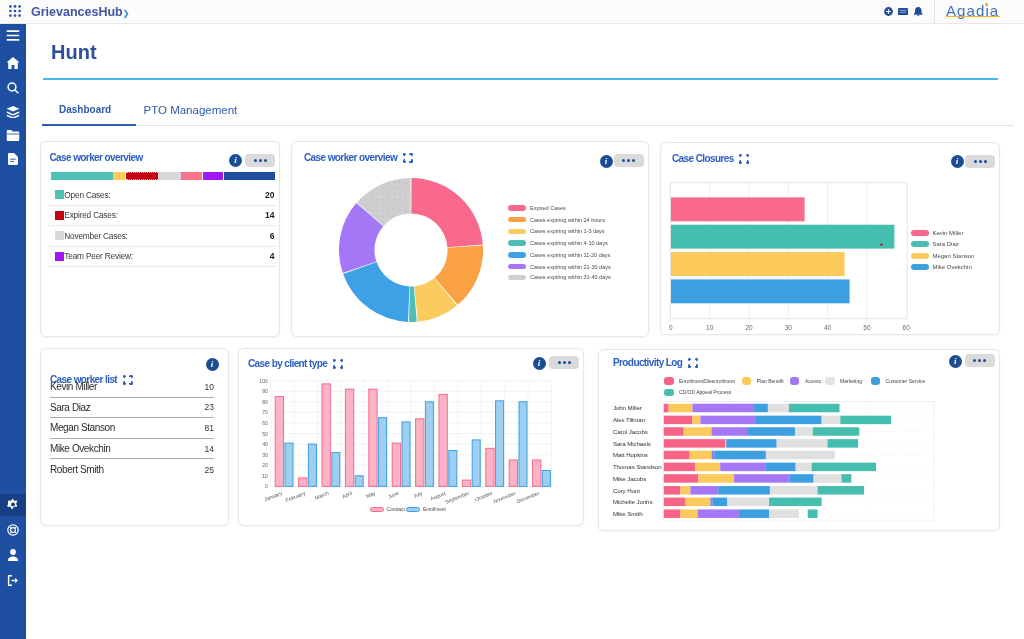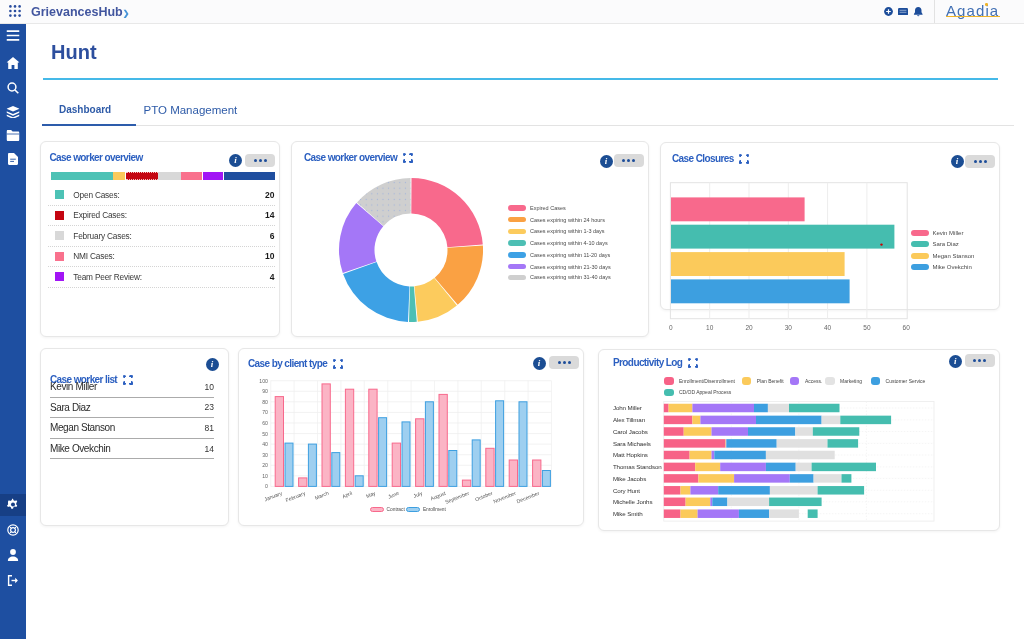--- a/index.html
+++ b/index.html
@@ -9,21 +9,21 @@
 .sidebar { position:absolute; left:0; top:24px; width:26px; height:615px; background:#1e4fa1; }
 .sidebar svg { position:absolute; left:50%; transform:translateX(-50%); }
 .content { position:absolute; left:26px; top:24px; width:998px; height:615px; background:#fff; }
 .card { position:absolute; background:#fff; border:1px solid #e7e7e7; border-radius:6px; box-shadow:0 1px 3px rgba(0,0,0,0.05); }
 .ctitle { position:absolute; font-size:10px; font-weight:700; color:#2b5fc0; letter-spacing:-0.6px; white-space:nowrap; }
 .info { position:absolute; width:13px; height:13px; border-radius:50%; background:#1b4d93; color:#fff; font-size:9px; font-weight:700; text-align:center; line-height:13px; font-family:"Liberation Serif",serif; font-style:italic; }
 .dots { position:absolute; width:30px; height:13px; border-radius:4px; background:#dadada; text-align:center; }
 .dots span { display:inline-block; width:3px; height:3px; border-radius:50%; background:#1d4d9a; margin:5px 1px; vertical-align:top; }
 .c1row { height:20.5px; display:flex; align-items:center; border-bottom:1px dotted #d4d4d4; margin:0 6.5px 0 7px; }
 .c1row .sq { width:9.3px; height:9.3px; margin-left:7px; }
-.c1row .lb { font-size:8.3px; letter-spacing:-0.2px; color:#3a3a3a; margin-left:9px; flex:1; }
+.c1row .lb { font-size:8.3px; letter-spacing:-0.2px; color:#3a3a3a; flex:1; }
 .c1row .vl { font-size:8.5px; font-weight:700; color:#1a1a1a; }
 .lgd { position:absolute; display:flex; align-items:center; }
 .lgd .pill { border-radius:3px; flex:none; }
 .c4row { height:20.6px; display:flex; align-items:center; justify-content:space-between; border-bottom:1px solid #ababab; font-size:10px; letter-spacing:-0.4px; color:#2b2b2b; }
 .c4row .v4 { font-size:8.5px; letter-spacing:0; color:#333; }
 .l6 { font-size:5px; color:#444; margin-left:5.5px; }
 .exp { display:inline-block; position:relative; width:10px; height:10px; margin-left:5.5px; vertical-align:-1.5px; }
 .exp i { position:absolute; border:2px solid #2b5fc0; border-radius:1.5px; }
 .exp .tl { left:0; top:0; border-right:none; border-bottom:none; width:3.2px; height:3.2px; }
 .exp .tr { right:0; top:0; border-left:none; border-bottom:none; width:3.2px; height:3.2px; }
@@ -144,27 +144,22 @@
         <span class="lb">Open Cases:</span>
         <span class="vl">20</span>
       </div>
     <div class="c1row">
         <span class="sq" style="background:#c40511"></span>
         <span class="lb">Expired Cases:</span>
         <span class="vl">14</span>
       </div>
     <div class="c1row">
         <span class="sq" style="background:#d8d8d8"></span>
-        <span class="lb">February Cases:</span>
+        <span class="lb">November Cases:</span>
         <span class="vl">6</span>
-      </div>
-    <div class="c1row">
-        <span class="sq" style="background:#f9718d"></span>
-        <span class="lb">NMI Cases:</span>
-        <span class="vl">10</span>
       </div>
     <div class="c1row">
         <span class="sq" style="background:#a215f5"></span>
         <span class="lb">Team Peer Review:</span>
         <span class="vl">4</span>
       </div>
   </div>
 </div>
 
 <div class="card" id="card2" style="left:291px;top:141px;width:358px;height:196px;">
@@ -209,21 +204,21 @@
     <path d="M190.9 103.5A72 72 0 0 1 165.7 162.8L142.7 135.8A36.5 36.5 0 0 0 155.4 105.7Z" fill="#faa143"></path>
     <path d="M164.9 163.5A72 72 0 0 1 125.8 179.7L122.4 144.3A36.5 36.5 0 0 0 142.3 136.1Z" fill="#fccb5d"></path>
     <path d="M124.8 179.8A72 72 0 0 1 117.0 180.0L118.0 144.5A36.5 36.5 0 0 0 121.9 144.4Z" fill="#4dbfb4"></path>
     <path d="M116.0 179.9A72 72 0 0 1 51.1 131.9L84.6 120.1A36.5 36.5 0 0 0 117.5 144.5Z" fill="#3da1e5"></path>
     <path d="M50.8 131.0A72 72 0 0 1 64.3 61.1L91.3 84.2A36.5 36.5 0 0 0 84.4 119.6Z" fill="#a477f7"></path>
     <path d="M65.0 60.4A72 72 0 0 1 118.5 36.0L118.7 71.5A36.5 36.5 0 0 0 91.6 83.9Z" fill="#cfcfcf"></path>
     <path d="M65.0 60.4A72 72 0 0 1 118.5 36.0L118.7 71.5A36.5 36.5 0 0 0 91.6 83.9Z" fill="url(#dots)"></path>
   </svg>
 </div>
 
-<div class="card" id="card3" style="left:660px;top:142px;width:340px;height:168px;">
+<div class="card" id="card3" style="left:660px;top:142px;width:340px;height:193px;">
   <div class="ctitle" style="left:11px;top:10px;">Case Closures<span class="exp"><i class="tl"></i><i class="tr"></i><i class="bl"></i><i class="br"></i></span></div>
   <div class="info" style="left:289.5px;top:12px;">i</div>
   <div class="dots" style="left:304.3px;top:11.8px;"><span></span><span></span><span></span></div>
   <svg width="340" height="195" viewBox="0 0 340 195" style="position:absolute;left:0;top:0;">
     <rect x="9.4" y="39.7" width="236.8" height="136" fill="none" stroke="#e3e3e3" stroke-width="1"></rect>
     <g stroke="#ededed" stroke-width="1">
       <path d="M48.7 39.7v136M88 39.7v136M127.3 39.7v136M166.6 39.7v136M205.9 39.7v136"></path>
     </g>
     <rect x="10" y="54.4" width="133.6" height="23.9" fill="#f8698c"></rect>
     <rect x="10" y="81.7" width="223.4" height="23.9" fill="#45bdaf"></rect>
@@ -270,20 +265,24 @@
         <span>Sara Diaz</span>
         <span class="v4">23</span>
       </div>
     <div class="c4row">
         <span>Megan Stanson</span>
         <span class="v4">81</span>
       </div>
     <div class="c4row">
         <span>Mike Ovekchin</span>
         <span class="v4">14</span>
+      </div>
+    <div class="c4row" style="border-bottom:none;">
+        <span>Robert Smith</span>
+        <span class="v4">25</span>
       </div>
   </div>
 </div>
 
 <div class="card" id="card5" style="left:238px;top:348px;width:346px;height:178px;">
   <div class="ctitle" style="left:9px;top:9px;">Case by client type<span class="exp"><i class="tl"></i><i class="tr"></i><i class="bl"></i><i class="br"></i></span></div>
   <div class="info" style="left:293.5px;top:7.5px;">i</div>
   <div class="dots" style="left:310px;top:6.5px;"><span></span><span></span><span></span></div>
 <svg width="346" height="178" viewBox="0 0 346 178" style="position:absolute;left:0;top:0;">
 <g stroke="#ececec" stroke-width="0.7">

